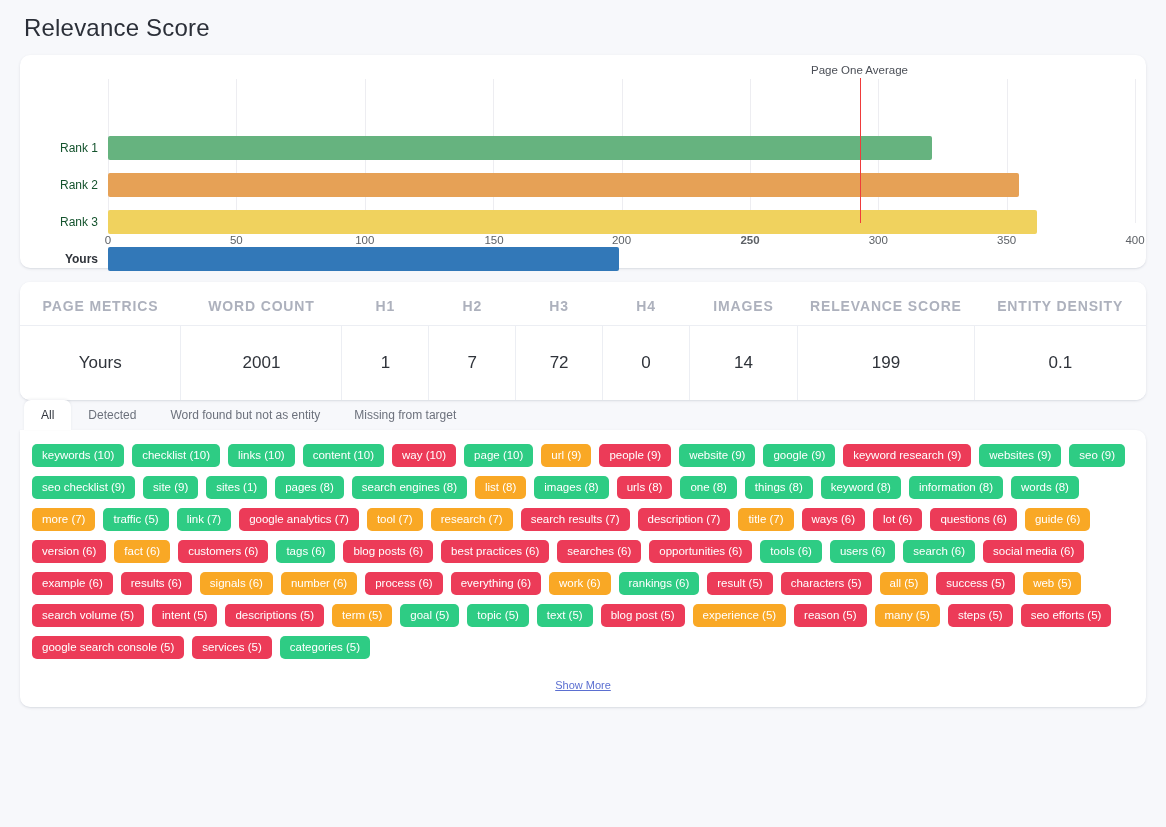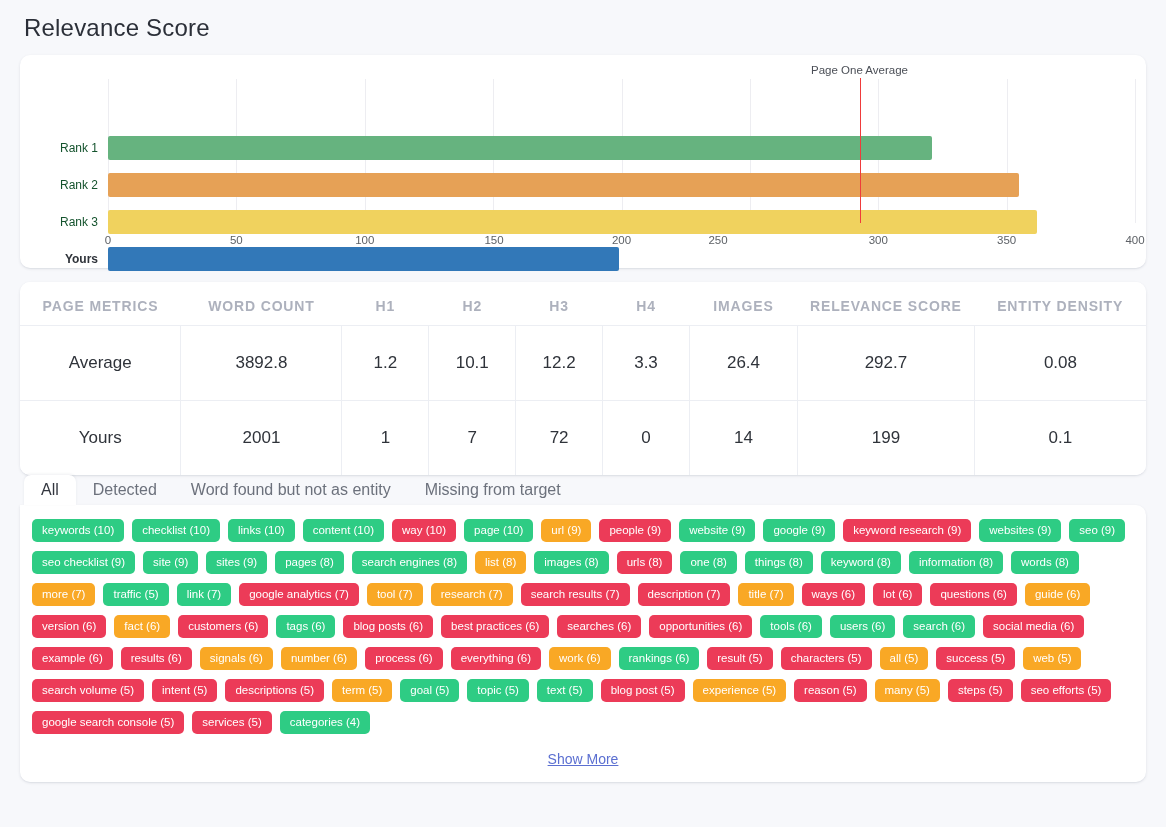--- a/index.html
+++ b/index.html
@@ -129,21 +129,21 @@
 
   
   .tabs {
     display: flex;
     align-items: flex-end;
     gap: 0;
     padding-left: 4px;
     height: 30px;
   }
   .tab {
-    font-size: 16px;
+    font-size: 12px;
     color: #6c717c;
     padding: 8px 17px 8px;
     border-radius: 7px 7px 0 0;
     cursor: pointer;
     line-height: 14px;
     white-space: nowrap;
   }
   .tab.active {
     background: #ffffff;
     color: #33373f;
@@ -175,21 +175,21 @@
   .tag.green  { background: #2ecc84; }
   .tag.red    { background: #ec3b58; }
   .tag.orange { background: #f9a825; }
 
   .showmore-row {
     text-align: center;
     margin-top: 16px;
     padding-bottom: 6px;
   }
   .showmore {
-    font-size: 14px;
+    font-size: 11px;
     color: #5b6fd1;
     text-decoration: underline;
     cursor: pointer;
   }
 </style>
 </head>
 <body>
 
 <div class="page">
 
@@ -214,21 +214,21 @@
         <div class="bar" title="Rank 3: 362" style="left: 88px; top: 167px; width: 929.435px; background: rgb(240, 210, 94);"></div>
         <div class="rowlabel bold" style="top: 204px; width: 70px; left: 8px;">Yours</div>
         <div class="bar" title="Yours: 199" style="left: 88px; top: 204px; width: 510.933px; background: rgb(50, 120, 184);"></div>
         <div class="avg-line" style="left: 839.507px; background: rgb(239, 59, 59);"></div>
         <div class="avg-label" style="left: 839.507px;">Page One Average</div>
         <div class="xtick" style="left: 88px;">0</div>
         <div class="xtick" style="left: 216.375px;">50</div>
         <div class="xtick" style="left: 344.75px;">100</div>
         <div class="xtick" style="left: 474px;">150</div>
         <div class="xtick" style="left: 601.5px;">200</div>
-        <div class="xtick" style="left: 698px;">250</div>
+        <div class="xtick" style="left: 730px; font-weight: bold;">250</div>
         <div class="xtick" style="left: 858.25px;">300</div>
         <div class="xtick" style="left: 986.625px;">350</div>
         <div class="xtick" style="left: 1115px;">400</div>
       </div>
   </div>
 
   <div class="card metrics-card">
     <table class="metrics">
       <thead>
         <tr id="metrics-head">
@@ -238,31 +238,20 @@
             <th style="width: 7.5%;">H2</th>
             <th style="width: 7.5%;">H3</th>
             <th style="width: 7.5%;">H4</th>
             <th style="width: 9.5%;">IMAGES</th>
             <th style="width: 16%;">RELEVANCE SCORE</th>
             <th style="width: 15.5%;">ENTITY DENSITY</th>
           </tr>
       </thead>
       <tbody id="metrics-body">
           <tr>
-            <td>Average</td>
-            <td>3892.8</td>
-            <td>1.2</td>
-            <td>10.1</td>
-            <td>12.2</td>
-            <td>3.3</td>
-            <td>26.4</td>
-            <td>292.7</td>
-            <td>0.08</td>
-          </tr>
-          <tr>
             <td>Yours</td>
             <td>2001</td>
             <td>1</td>
             <td>7</td>
             <td>72</td>
             <td>0</td>
             <td>14</td>
             <td>199</td>
             <td>0.1</td>
           </tr>
@@ -288,21 +277,21 @@
         <span class="tag green">page (10)</span>
         <span class="tag orange">url (9)</span>
         <span class="tag red">people (9)</span>
         <span class="tag green">website (9)</span>
         <span class="tag green">google (9)</span>
         <span class="tag red">keyword research (9)</span>
         <span class="tag green">websites (9)</span>
         <span class="tag green">seo (9)</span>
         <span class="tag green">seo checklist (9)</span>
         <span class="tag green">site (9)</span>
-        <span class="tag green">sites (9)</span>
+        <span class="tag green">sites (1)</span>
         <span class="tag green">pages (8)</span>
         <span class="tag green">search engines (8)</span>
         <span class="tag orange">list (8)</span>
         <span class="tag green">images (8)</span>
         <span class="tag red">urls (8)</span>
         <span class="tag green">one (8)</span>
         <span class="tag green">things (8)</span>
         <span class="tag green">keyword (8)</span>
         <span class="tag green">information (8)</span>
         <span class="tag green">words (8)</span>
@@ -352,20 +341,20 @@
         <span class="tag green">topic (5)</span>
         <span class="tag green">text (5)</span>
         <span class="tag red">blog post (5)</span>
         <span class="tag orange">experience (5)</span>
         <span class="tag red">reason (5)</span>
         <span class="tag orange">many (5)</span>
         <span class="tag red">steps (5)</span>
         <span class="tag red">seo efforts (5)</span>
         <span class="tag red">google search console (5)</span>
         <span class="tag red">services (5)</span>
-        <span class="tag green">categories (4)</span>
+        <span class="tag green">categories (5)</span>
       </div>
     <div class="showmore-row">
       <a class="showmore">Show More</a>
     </div>
   </div>
 
 </div>
 
 </body></html>

